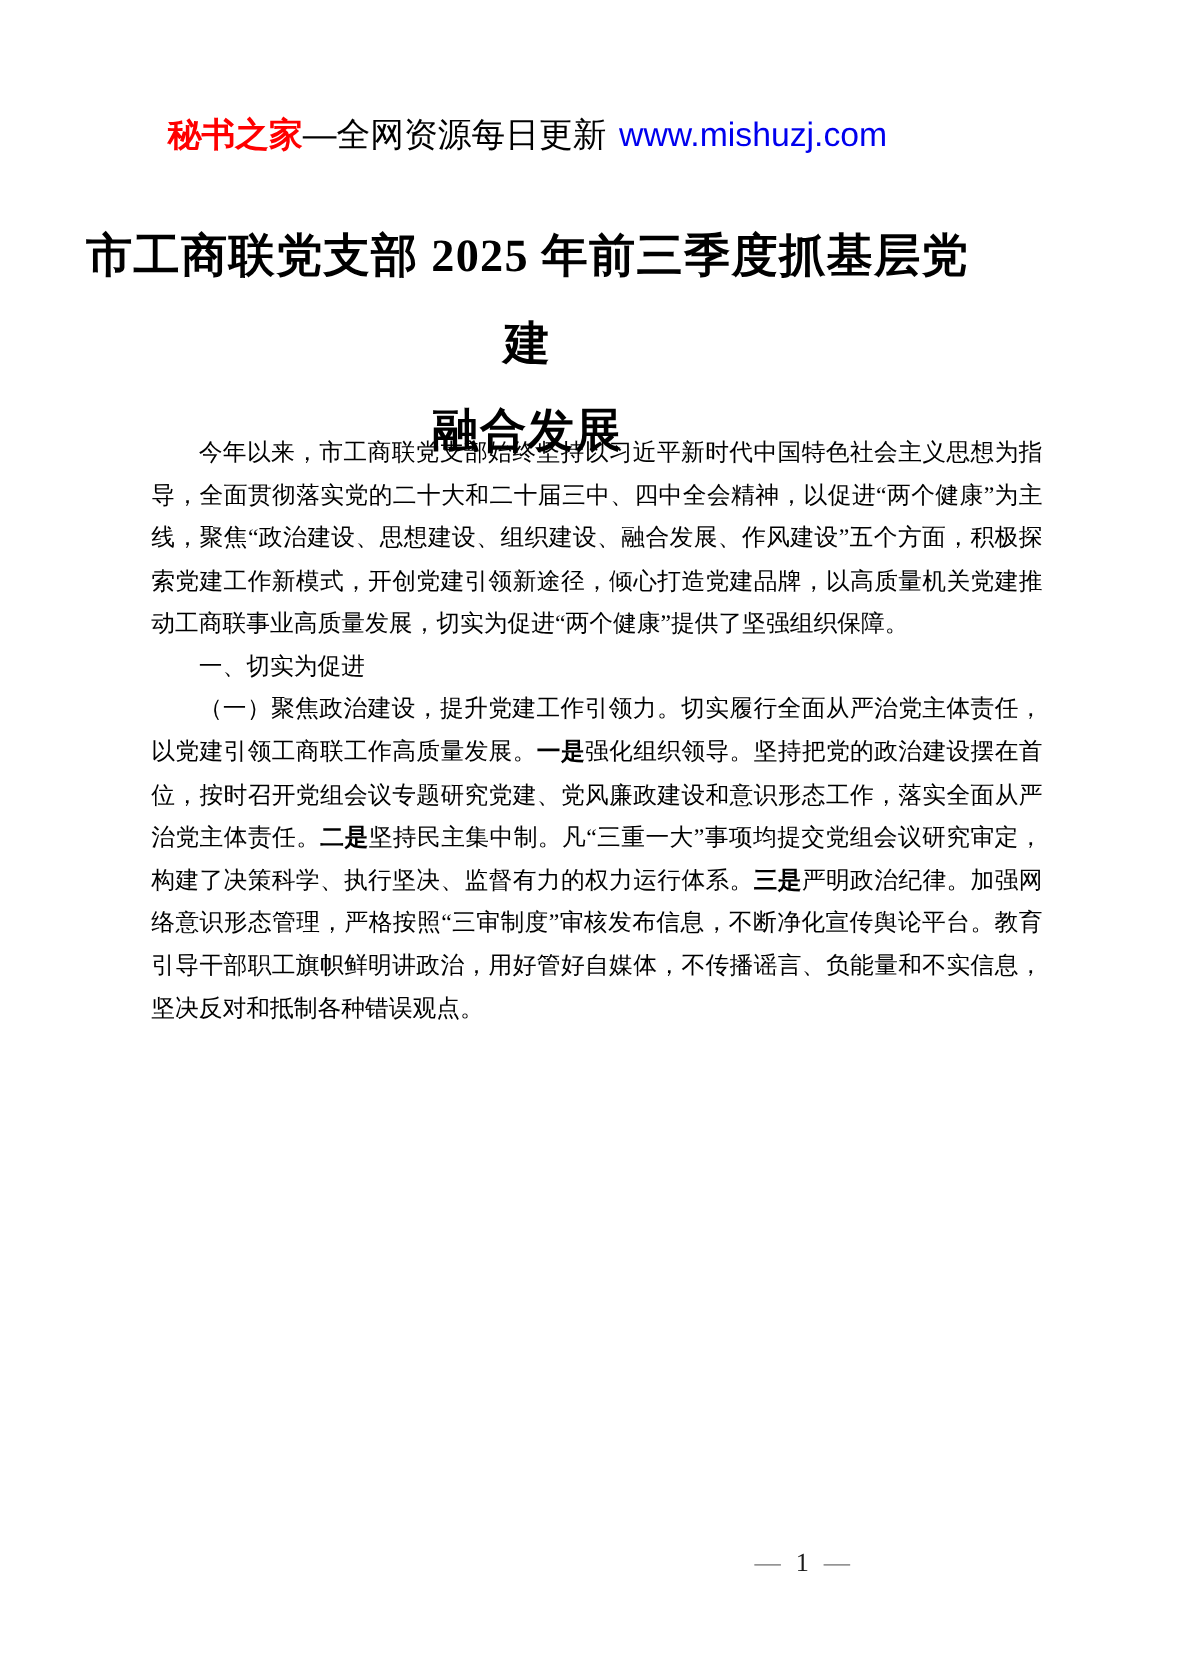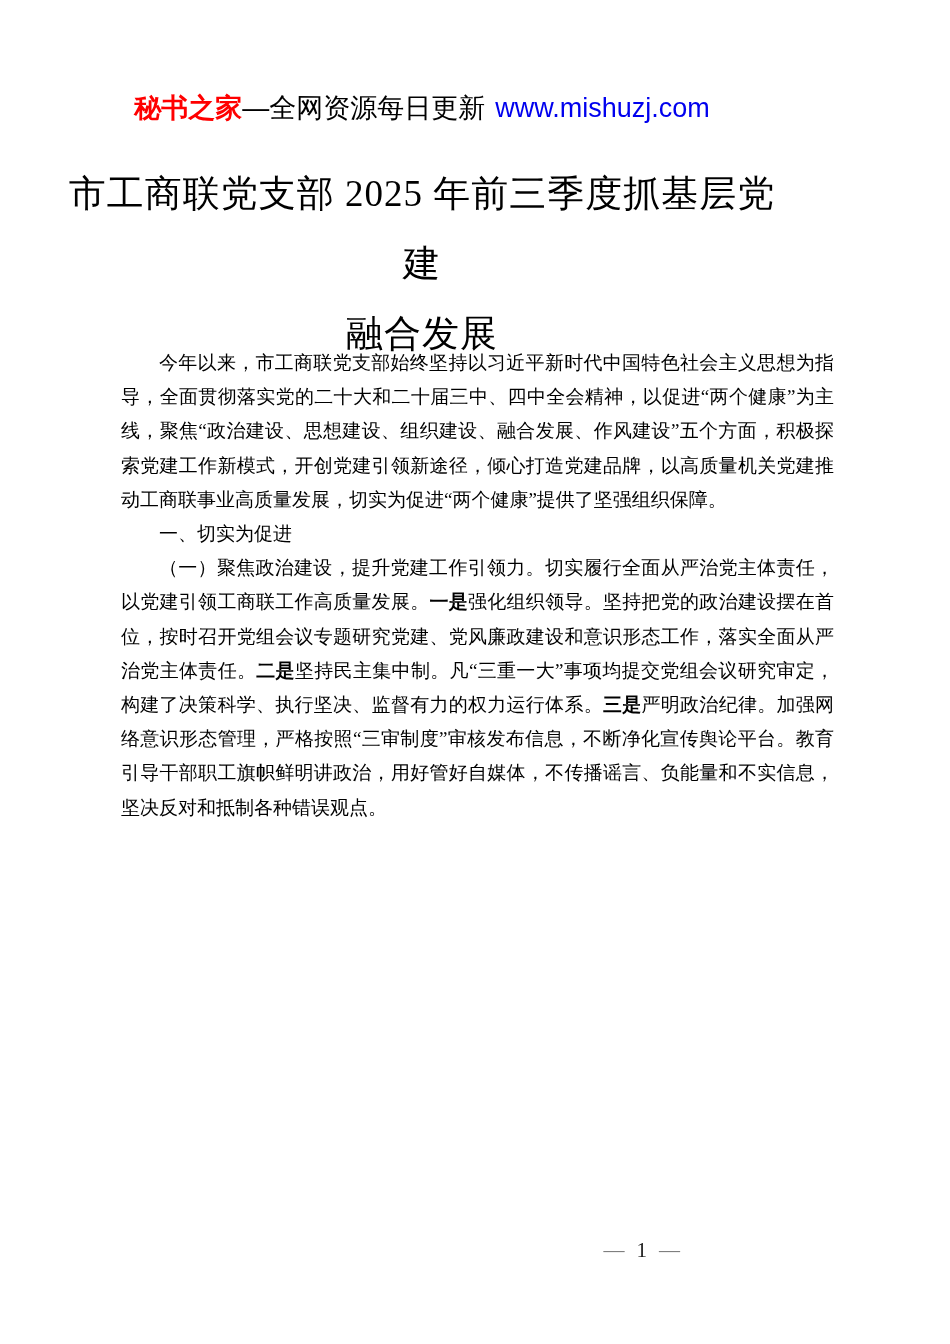--- a/index.html
+++ b/index.html
@@ -15,24 +15,24 @@
     position:absolute;top:90px;left:0;width:100%;
     text-align:center;
     font-size:27px;
     font-family:"Liberation Sans","DejaVu Sans",sans-serif;
     white-space:nowrap;
   }
   .site-name{color:#ff0000;font-weight:bold;}
   .site-tagline{color:#000000;}
   .site-url{color:#0000ee;margin-left:10px;}
   .doc-title{
-    position:absolute;top:159px;left:55px;right:55px;
+    position:absolute;top:171px;left:55px;right:55px;
     text-align:center;
     font-size:37px;
-    font-weight:normal;
+    font-weight:bold;
     line-height:70px;
     letter-spacing:1px;
   }
   .content{
     position:absolute;top:346px;left:121px;width:713px;
     font-size:19px;
     line-height:34.2px;
     text-align:justify;
     text-justify:inter-ideograph;
   }

